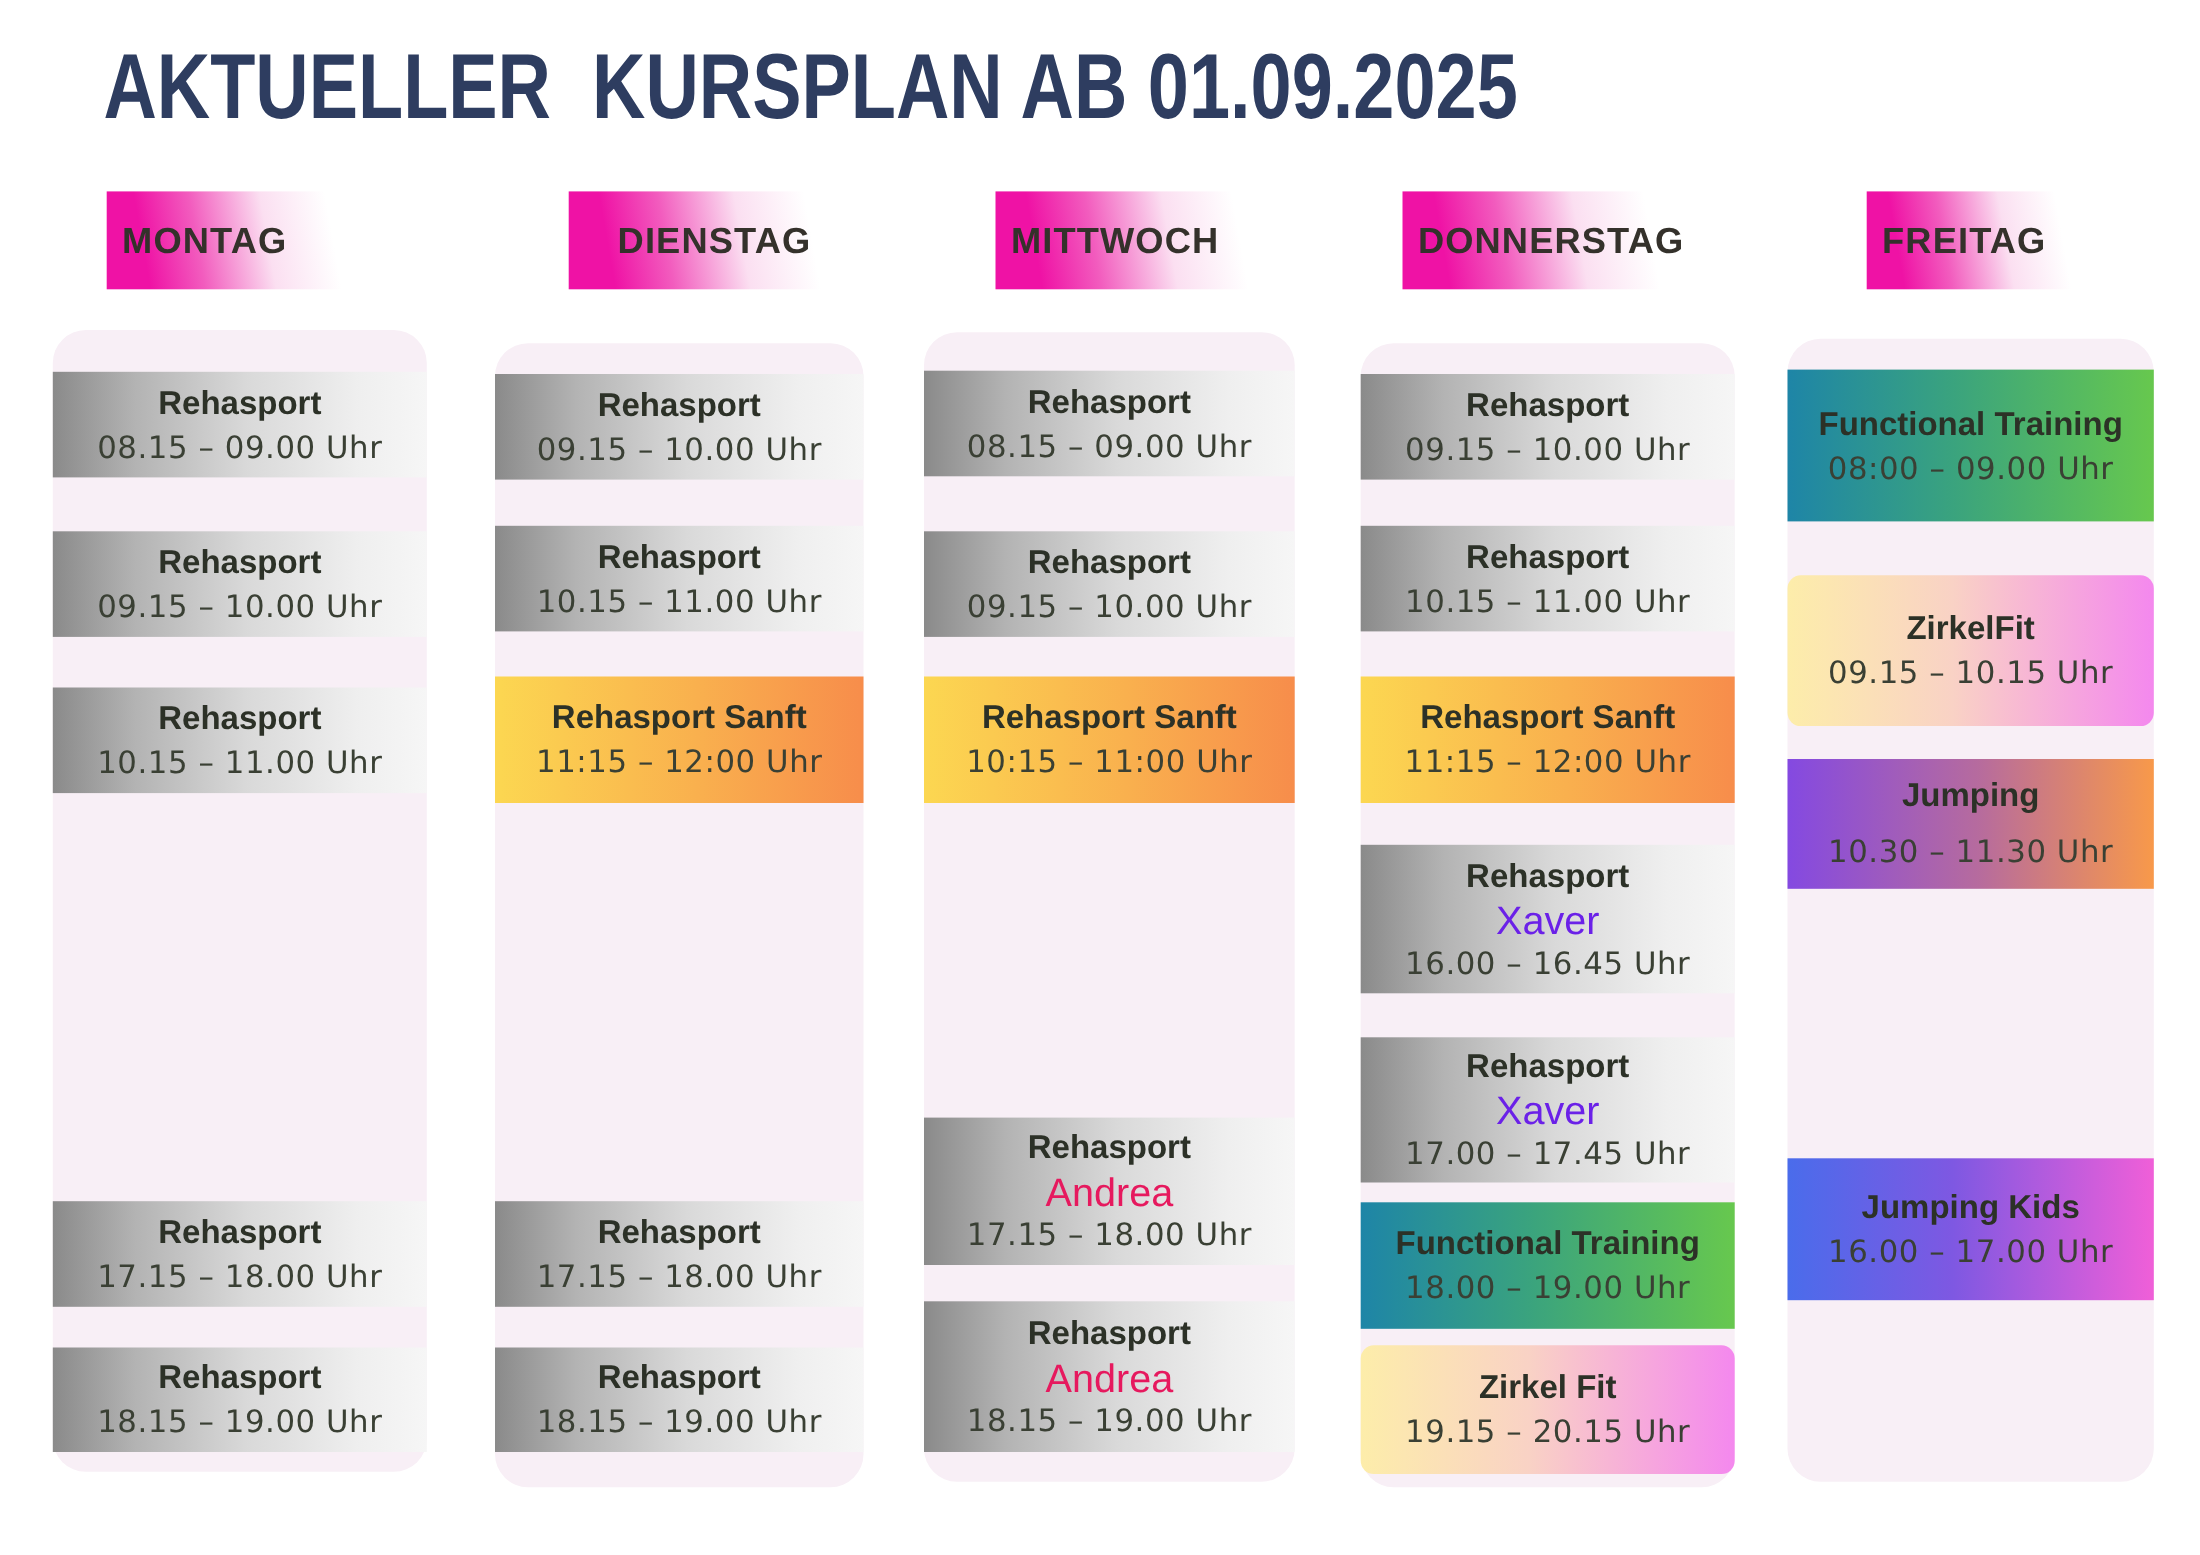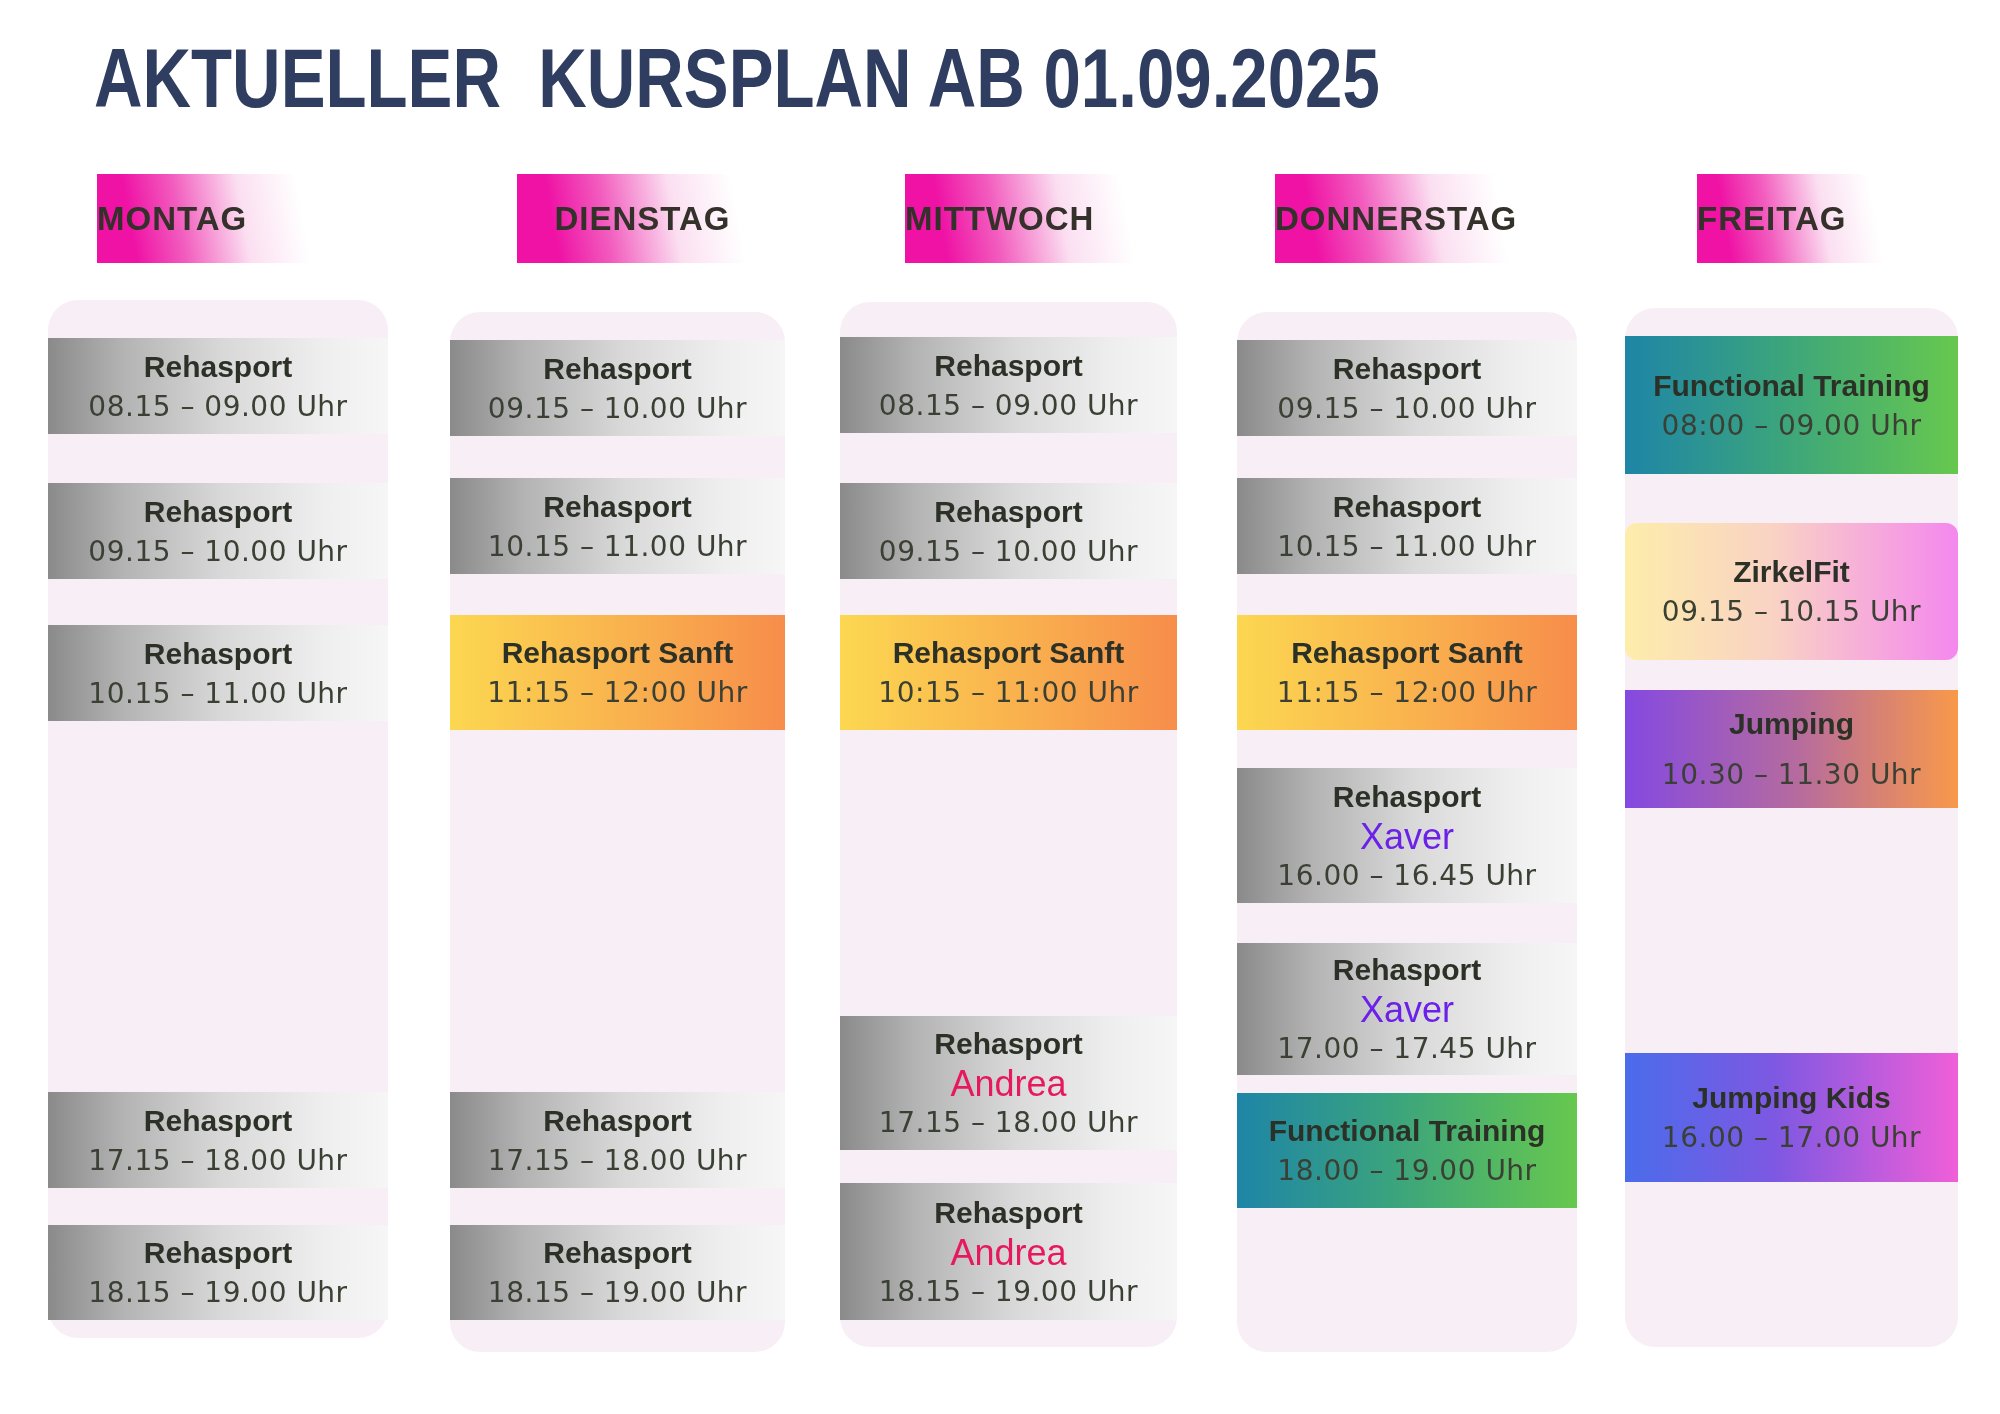--- a/index.html
+++ b/index.html
@@ -14,21 +14,21 @@
   .page-title span{
     display:inline-block;transform:scaleX(0.80);transform-origin:left center;
     white-space:pre;
   }
   .day-chip{
     position:absolute;top:174px;height:89px;
     display:flex;align-items:center;
     background:linear-gradient(80deg,#ef12a5 16%,#f25cbe 36%,#fbdff1 62%,#ffffff 86%);
   }
   .day-label{
-    font-size:33px;font-weight:800;color:#34312b;
+    padding-left:14px;font-size:33px;font-weight:800;color:#34312b;
     letter-spacing:1px;white-space:nowrap;
   }
   .day-body{
     position:absolute;background:#f8eff6;border-radius:30px;
   }
   .card{
     position:absolute;left:0;width:100%;
     display:flex;flex-direction:column;align-items:center;justify-content:center;
     gap:5px;text-align:center;
   }
@@ -200,20 +200,25 @@
     <div class="card-instructor" style="color: rgb(107, 33, 232);">Xaver</div>
     <div class="card-time">17.00 – 17.45 Uhr</div>
   </article>
 
   <article class="card tealgreen" style="top: 781px; height: 115px;">
     <div class="card-title">Functional Training</div>
 
     <div class="card-time">18.00 – 19.00 Uhr</div>
   </article>
 
+  <article class="card yellowpink" style="top: 911px; height: 117px;">
+    <div class="card-title">Zirkel Fit</div>
+
+    <div class="card-time">19.15 – 20.15 Uhr</div>
+  </article>
 </div>
   </section>
 
   <section>
     <div class="day-chip" style="left: 1697px; width: 201px;">
       <span class="day-label">FREITAG</span>
     </div>
     <div class="day-body" style="left: 1625px; top: 308px; width: 333px; height: 1039px;">
   <article class="card tealgreen" style="top: 28px; height: 138px;">
     <div class="card-title">Functional Training</div>

